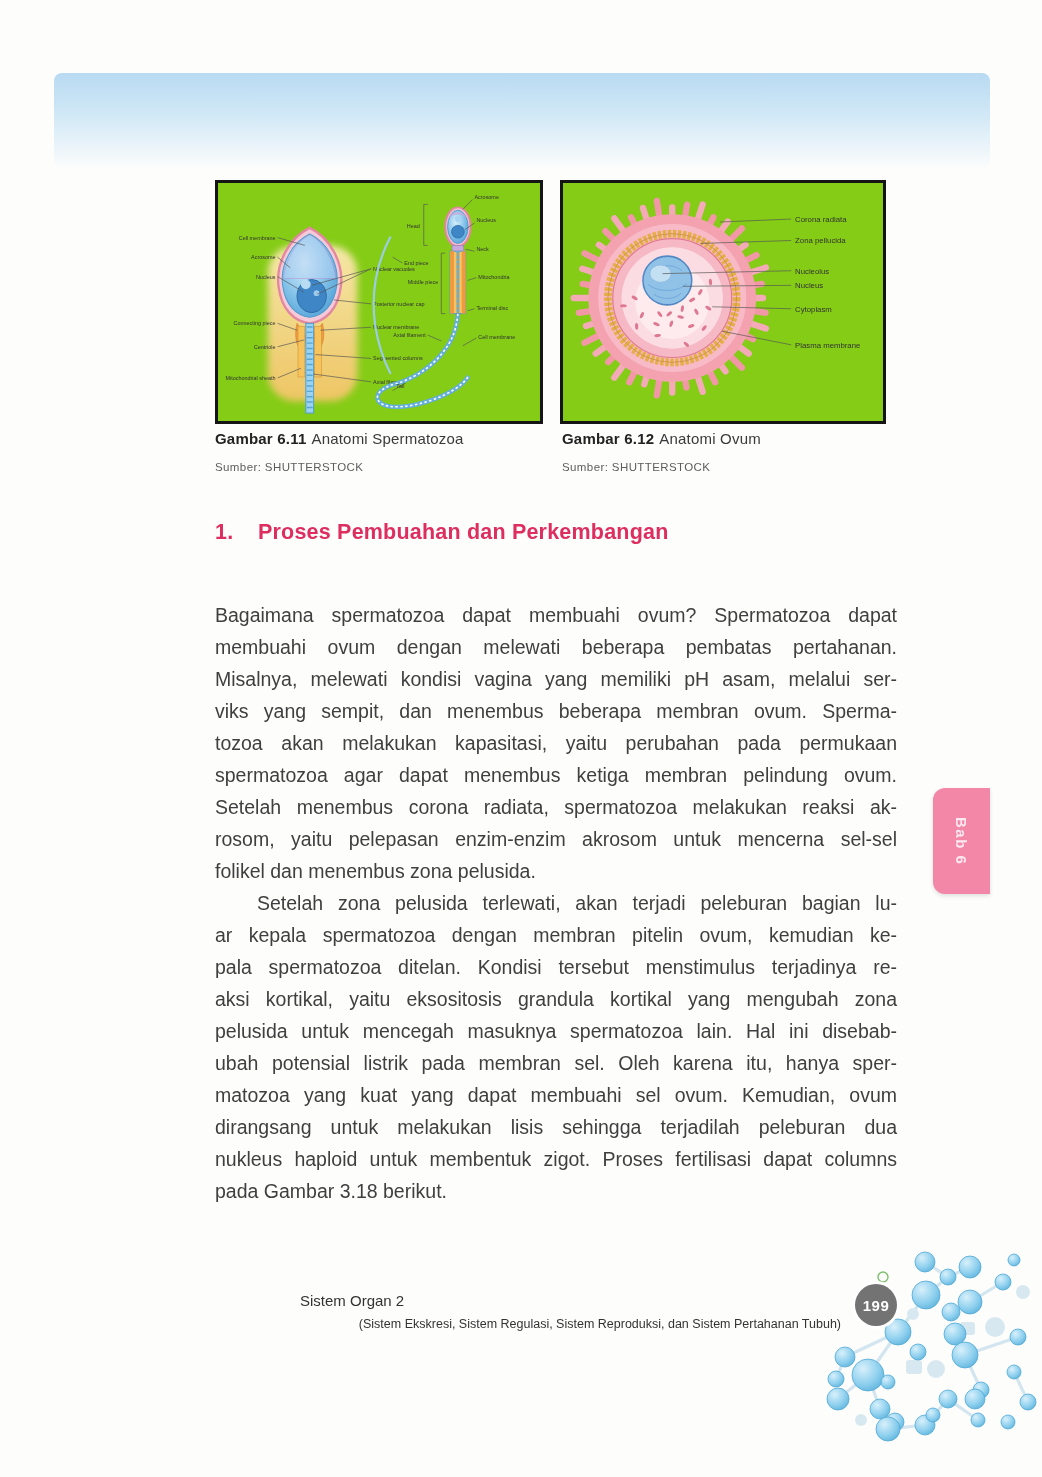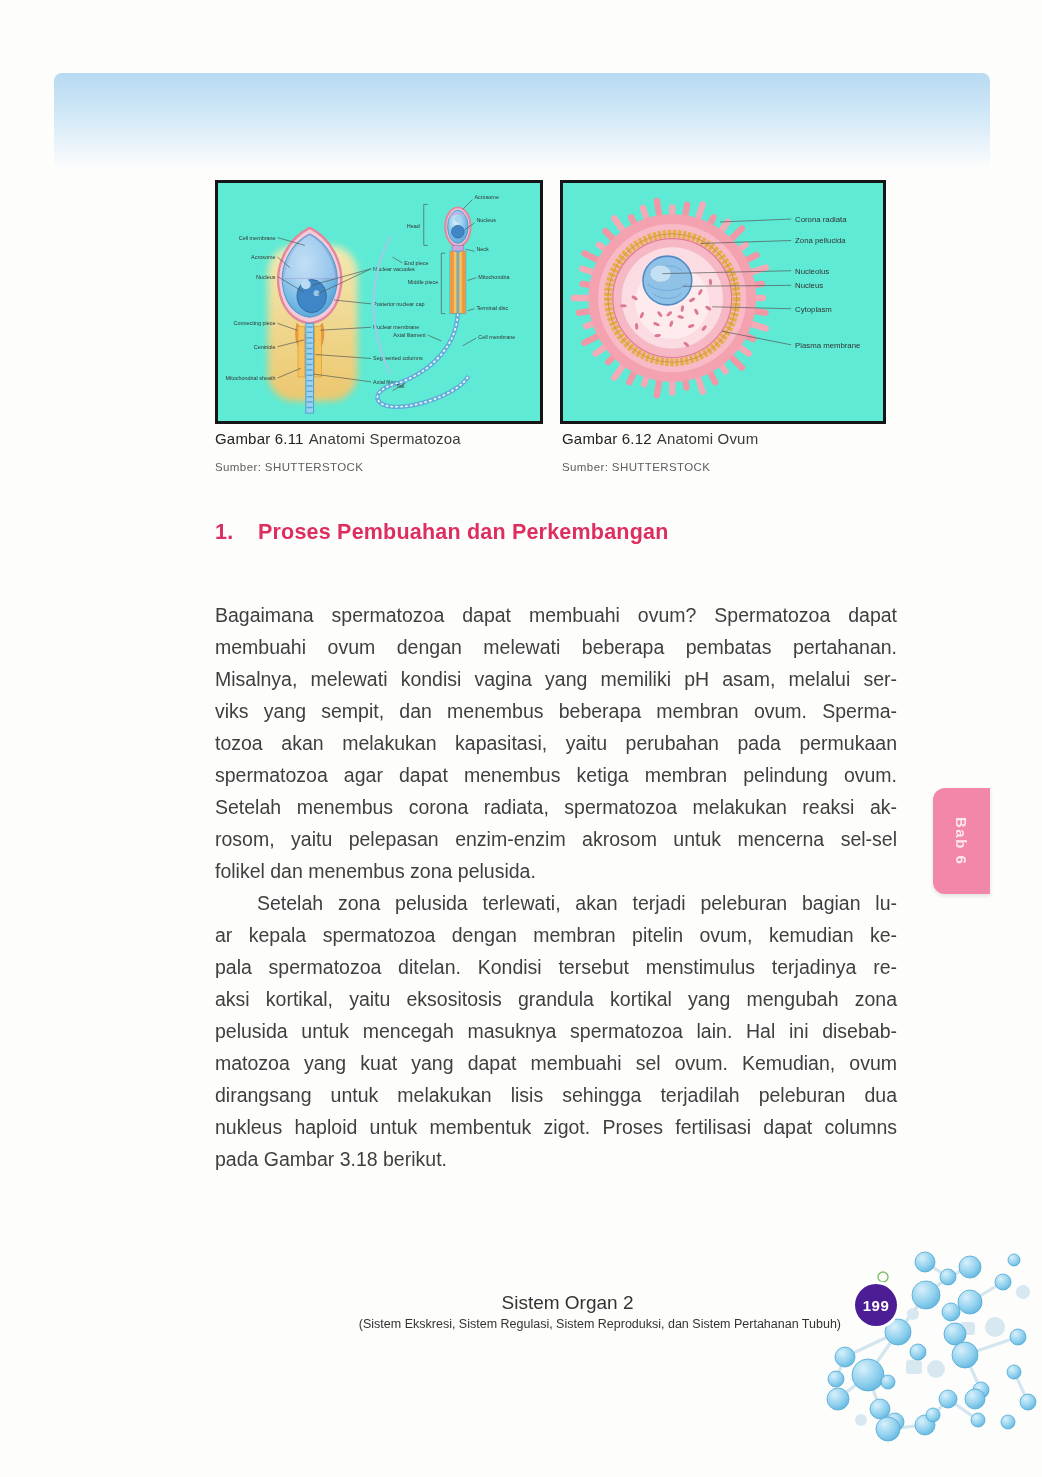--- a/index.html
+++ b/index.html
@@ -1,47 +1,47 @@
 <!DOCTYPE html>
 <html><head>
 <meta charset="utf-8">
 <style>
   html,body{margin:0;padding:0;background:#e8e8e8;}
   .page{position:relative;width:1042px;height:1477px;background:#fdfdfc;overflow:hidden;
         font-family:"Liberation Sans",sans-serif;color:#3f3f3f;margin:0 auto;}
   .top-band{position:absolute;left:54px;top:73px;width:936px;height:97px;border-radius:8px;
         background:linear-gradient(180deg,#b8daf2 0%,#cfe7f6 40%,rgba(255,255,255,0) 100%);}
-  .figbox{position:absolute;background:#5eead4;border:3px solid #151515;}
+  .figbox{position:absolute;background:#84cc16;border:3px solid #151515;}
   .figbox svg{display:block;}
   #fig1{left:215px;top:180px;width:322px;height:238px;}
   #fig2{left:560px;top:180px;width:320px;height:238px;}
   .cap{position:absolute;font-size:15px;color:#3a3a3a;letter-spacing:.2px;}
-  .cap .b{font-weight:normal;color:#222;margin-right:5px;}
+  .cap .b{font-weight:bold;color:#222;margin-right:5px;}
   .src{position:absolute;font-size:11.5px;color:#5d5d5d;letter-spacing:.4px;}
   .heading{position:absolute;left:215px;top:520px;display:flex;font-weight:bold;
         font-size:21.5px;color:#de2d5f;letter-spacing:.2px;}
   .heading .num{width:43px;}
   .para{position:absolute;left:215px;width:682px;margin-top:33px;}
   #para1{top:566px;} #para2{top:854px;}
   .pline{height:32px;line-height:32px;font-size:19.5px;color:#3f3f3f;
         text-align:justify;text-align-last:justify;white-space:normal;}
   .pline.last{text-align-last:left;}
   .pline.indent{padding-left:42px;}
   .pline i{font-style:italic;}
   .bab-tab{position:absolute;left:933px;top:788px;width:57px;height:106px;background:#f287a8;
         border-radius:12px 0 0 12px;box-shadow:0 2px 4px rgba(0,0,0,.12);
         display:flex;align-items:center;justify-content:center;}
   .bab-tab span{writing-mode:vertical-rl;color:rgba(255,240,246,.92);font-weight:bold;
         font-size:15px;letter-spacing:1.5px;}
-  .footer-title{position:absolute;left:300px;top:1292px;width:535px;text-align:center;
-        font-size:19px;color:#333;z-index:3;}
+  .footer-title{position:absolute;left:300px;top:1292px;width:535px;text-align:left;
+        font-size:15px;color:#333;z-index:3;}
   .footer-sub{position:absolute;left:166px;top:1317px;width:675px;text-align:right;
         font-size:12.5px;color:#333;z-index:3;}
   .page-badge{position:absolute;left:855px;top:1284px;width:42px;height:42px;border-radius:50%;
-        background:#4c1d95;box-shadow:0 0 0 3px #fff;display:flex;align-items:center;justify-content:center;
+        background:#737373;box-shadow:0 0 0 3px #fff;display:flex;align-items:center;justify-content:center;
         color:#fff;font-weight:bold;font-size:15px;z-index:4;letter-spacing:.5px;}
   #molecules{position:absolute;left:818px;top:1232px;z-index:1;}
   svg{font-family:"Liberation Sans",sans-serif;}
   .flabel{font-size:5.6px;fill:#333;}
   .flabel2{font-size:8px;fill:#333;}
   .lline{stroke:#555;stroke-width:.7;fill:none;}
 </style>
 </head>
 <body>
 
@@ -270,20 +270,21 @@
     <div class="pline">rosom, yaitu pelepasan enzim-enzim akrosom untuk mencerna sel-sel</div>
     <div class="pline last">folikel dan menembus zona pelusida.</div>
   </div>
 
   <div class="para" id="para2">
     <div class="pline indent">Setelah zona pelusida terlewati, akan terjadi peleburan bagian lu-</div>
     <div class="pline">ar kepala spermatozoa dengan membran pitelin ovum, kemudian ke-</div>
     <div class="pline">pala spermatozoa ditelan. Kondisi tersebut menstimulus terjadinya re-</div>
     <div class="pline">aksi kortikal, yaitu eksositosis grandula kortikal yang mengubah zona</div>
     <div class="pline">pelusida untuk mencegah masuknya spermatozoa lain. Hal ini disebab-</div>
+    <div class="pline">ubah potensial listrik pada membran sel. Oleh karena itu, hanya sper-</div>
     <div class="pline">matozoa yang kuat yang dapat membuahi sel ovum. Kemudian, ovum</div>
     <div class="pline">dirangsang untuk melakukan lisis sehingga terjadilah peleburan dua</div>
     <div class="pline">nukleus haploid untuk membentuk zigot. Proses fertilisasi dapat columns</div>
     <div class="pline last">pada Gambar 3.18 berikut.</div>
   </div>
 
   <div class="bab-tab">
     <span>Bab 6</span>
   </div>
 

